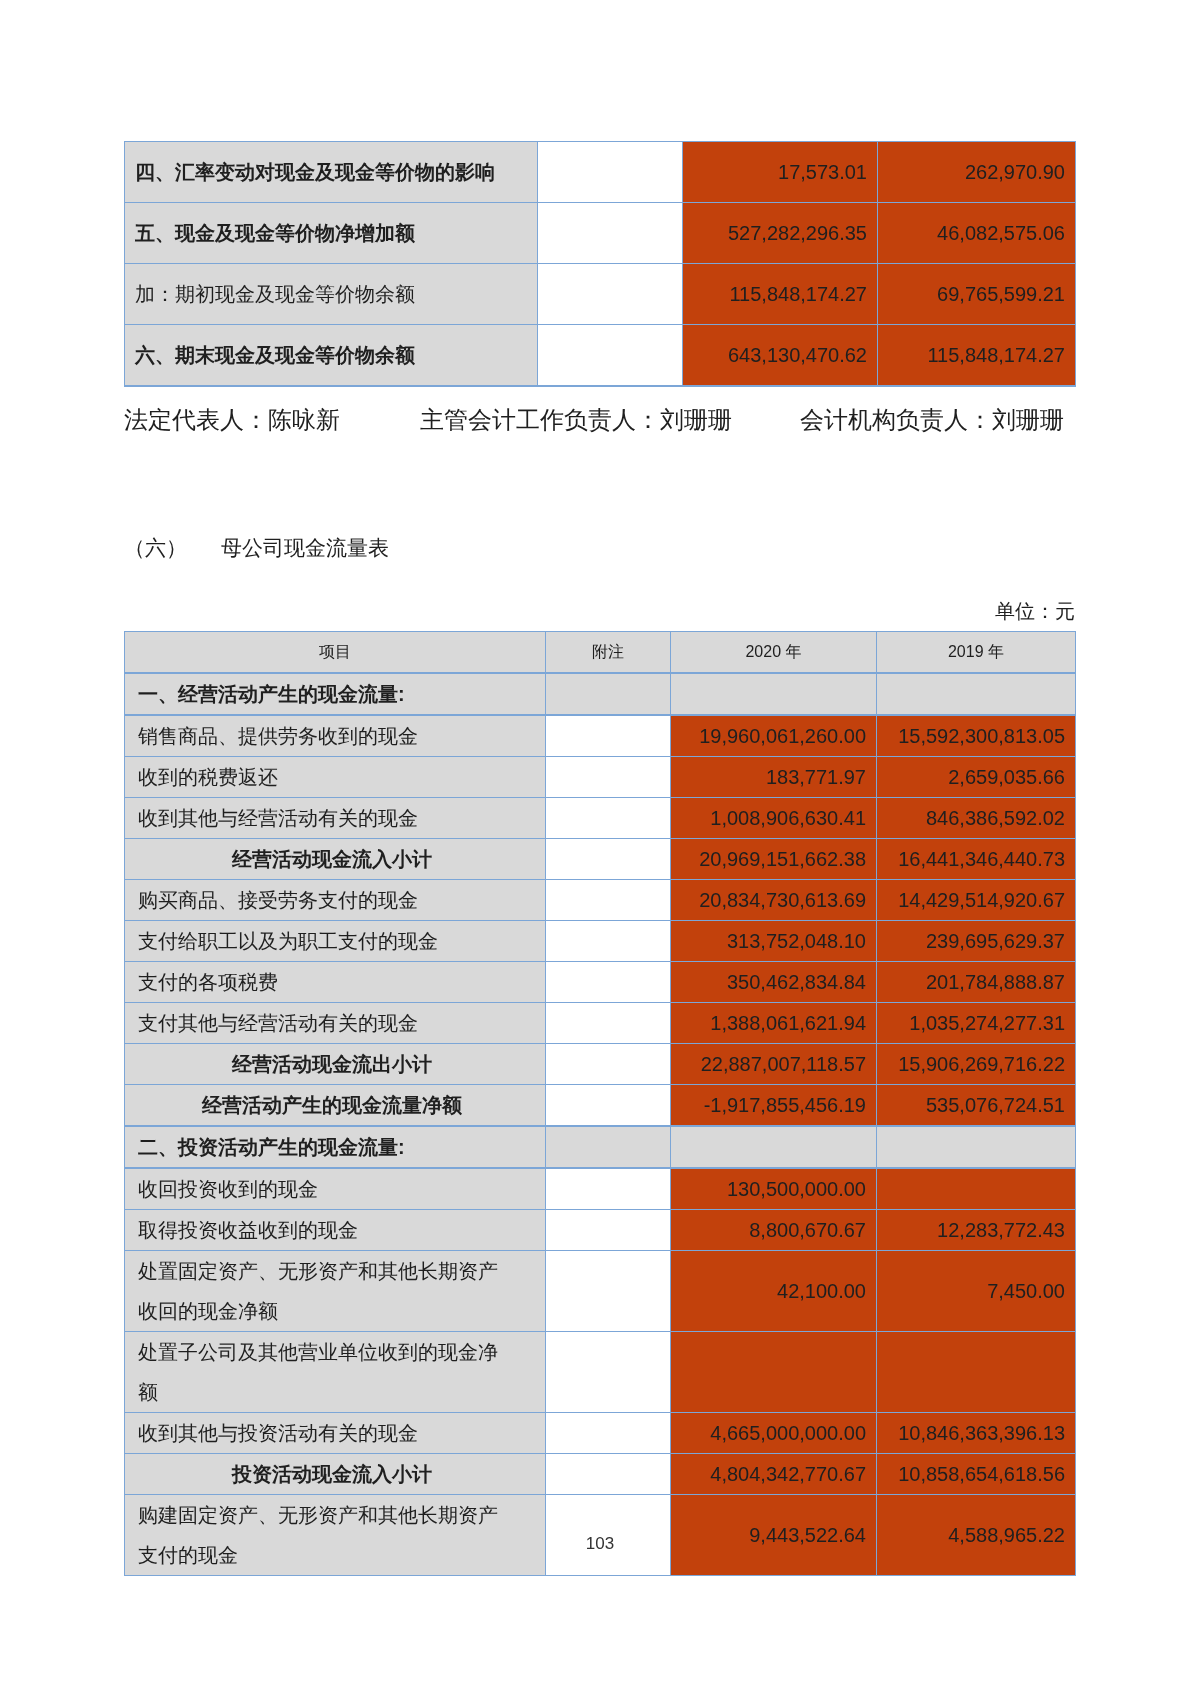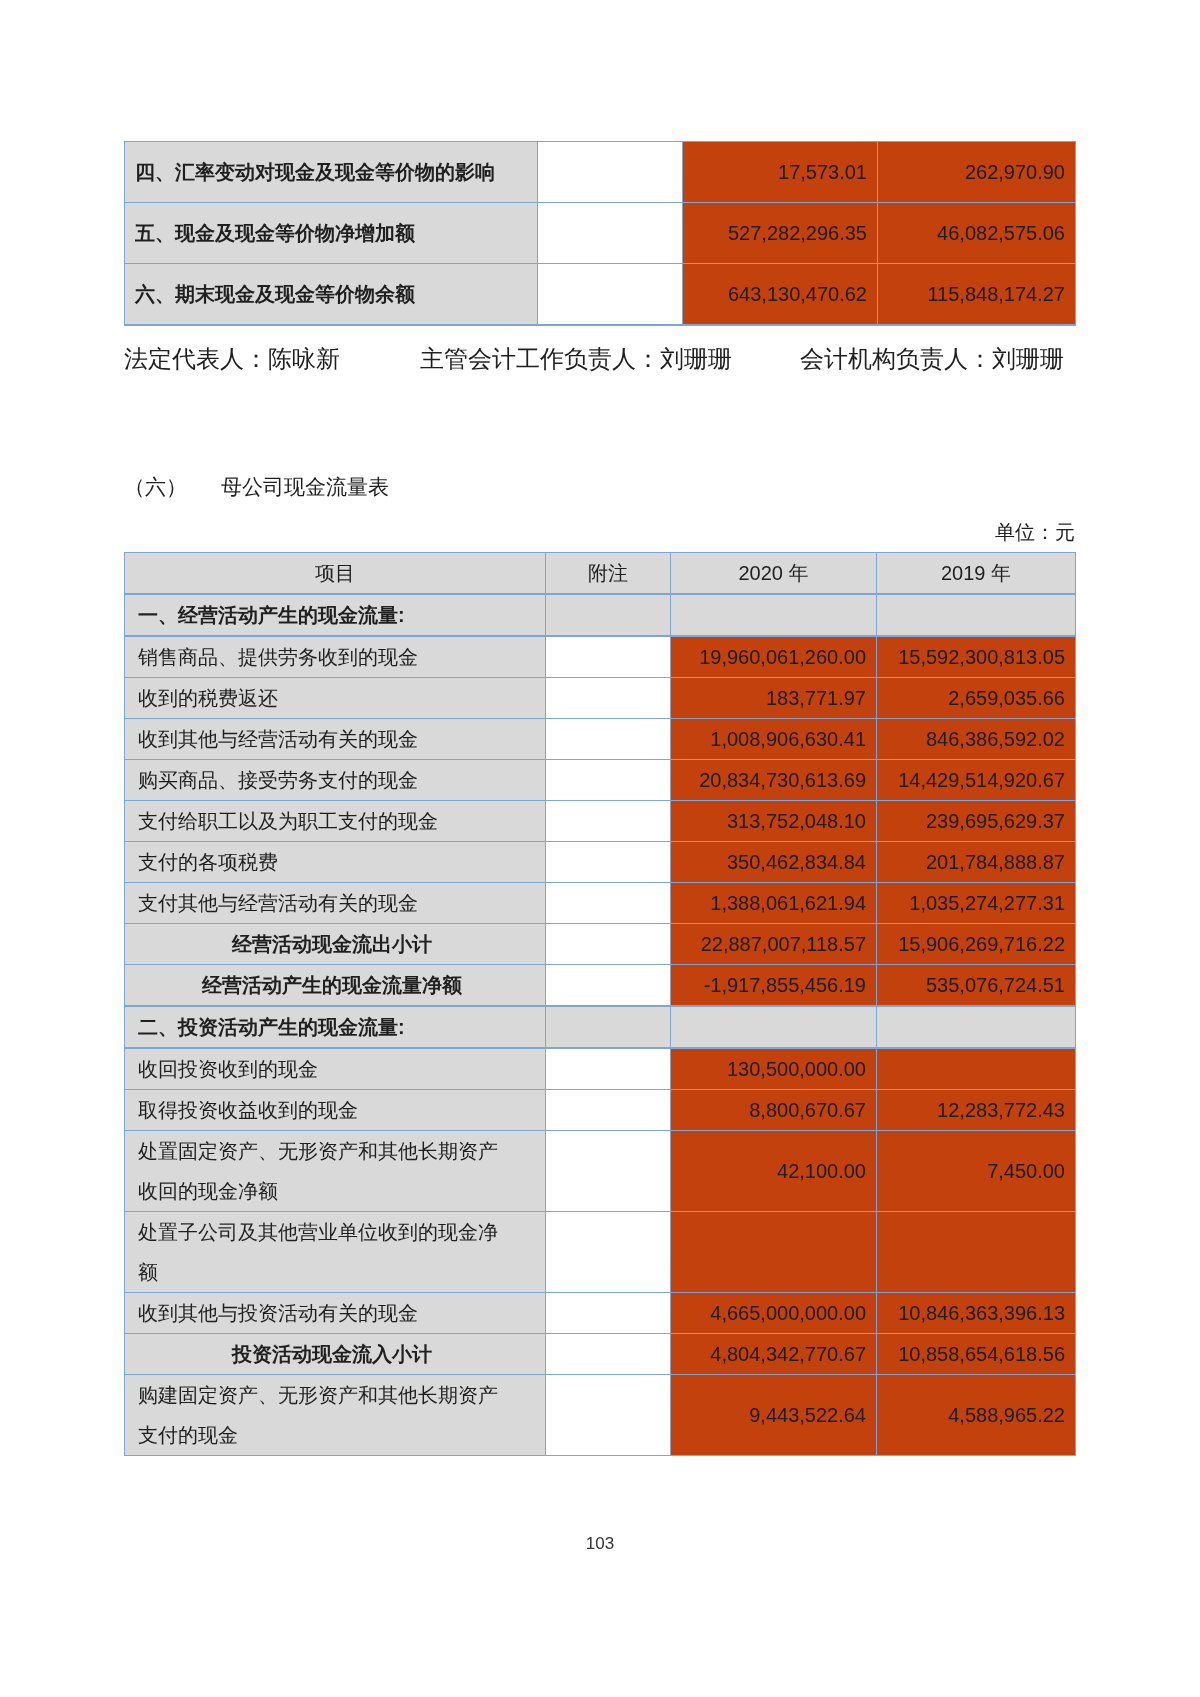--- a/index.html
+++ b/index.html
@@ -35,42 +35,42 @@
   .top-table{border-bottom:2px solid var(--border-blue);}
   
   .main-table td, .main-table th{line-height:40px;}
   .main-table .col-label{width:421px;padding-left:13px;}
   .main-table .col-note{width:125px;}
   .main-table .col-v2020{width:206px;}
   .main-table .col-v2019{width:199px;}
   .main-table th{
     border:1px solid var(--border-blue);
     background:var(--cell-gray);
-    font-size:20px;font-weight:normal;text-align:center;height:42px;
+    font-size:16px;font-weight:normal;text-align:center;height:42px;
   }
   
   .col-label{padding-left:10px;padding-right:6px;text-align:left;white-space:pre-line;}
   .col-note{background:#ffffff;}
   .col-v2020,.col-v2019{text-align:right;padding-right:10px;background:#c2410c;}
   tr .col-label{background:var(--cell-gray);}
   tr.row-bold-item .col-label{font-weight:bold;}
   tr.row-section td{background:var(--cell-gray);font-weight:bold;border-top-width:2px;border-bottom-width:2px;}
   tr.row-section .col-label{font-weight:bold;}
   tr.row-subtotal .col-label{font-weight:bold;text-align:center;padding-left:0;}
   
   .signatures{position:relative;height:26px;margin-top:17px;font-size:24px;width:951px;}
   .signatures span{position:absolute;top:0;white-space:nowrap;}
   .sig-1{left:0;}
   .sig-2{left:296px;}
   .sig-3{left:676px;}
   
   .section-heading{margin-top:104px;font-size:21px;font-weight:normal;}
   .section-heading .gap{display:inline-block;width:34px;}
   
-  .unit-line{margin-top:18px;margin-bottom:6px;font-size:20px;text-align:right;width:951px;}
+  .unit-line{margin-top:36px;margin-bottom:6px;font-size:20px;text-align:right;width:951px;}
   
   .page-number{
     position:absolute;left:0;top:1534px;width:1200px;
     text-align:center;font-size:17px;color:#333;
   }
 </style>
 </head>
 <body>
 
 <div class="page">
@@ -87,20 +87,26 @@
           <td class="col-label">四、汇率变动对现金及现金等价物的影响</td>
           <td class="col-note"></td>
           <td class="col-v2020">17,573.01</td>
           <td class="col-v2019">262,970.90</td>
         </tr>
         <tr class="row-bold-item">
           <td class="col-label">五、现金及现金等价物净增加额</td>
           <td class="col-note"></td>
           <td class="col-v2020">527,282,296.35</td>
           <td class="col-v2019">46,082,575.06</td>
+        </tr>
+        <tr class="row-item">
+          <td class="col-label">加：期初现金及现金等价物余额</td>
+          <td class="col-note"></td>
+          <td class="col-v2020">115,848,174.27</td>
+          <td class="col-v2019">69,765,599.21</td>
         </tr>
         <tr class="row-bold-item">
           <td class="col-label">六、期末现金及现金等价物余额</td>
           <td class="col-note"></td>
           <td class="col-v2020">643,130,470.62</td>
           <td class="col-v2019">115,848,174.27</td>
         </tr>
       </tbody>
   </table>
 
@@ -149,20 +155,26 @@
           <td class="col-note"></td>
           <td class="col-v2020">183,771.97</td>
           <td class="col-v2019">2,659,035.66</td>
         </tr>
         <tr class="row-item">
           <td class="col-label">收到其他与经营活动有关的现金</td>
           <td class="col-note"></td>
           <td class="col-v2020">1,008,906,630.41</td>
           <td class="col-v2019">846,386,592.02</td>
         </tr>
+        <tr class="row-subtotal">
+          <td class="col-label">经营活动现金流入小计</td>
+          <td class="col-note"></td>
+          <td class="col-v2020">20,969,151,662.38</td>
+          <td class="col-v2019">16,441,346,440.73</td>
+        </tr>
         <tr class="row-item">
           <td class="col-label">购买商品、接受劳务支付的现金</td>
           <td class="col-note"></td>
           <td class="col-v2020">20,834,730,613.69</td>
           <td class="col-v2019">14,429,514,920.67</td>
         </tr>
         <tr class="row-item">
           <td class="col-label">支付给职工以及为职工支付的现金</td>
           <td class="col-note"></td>
           <td class="col-v2020">313,752,048.10</td>

